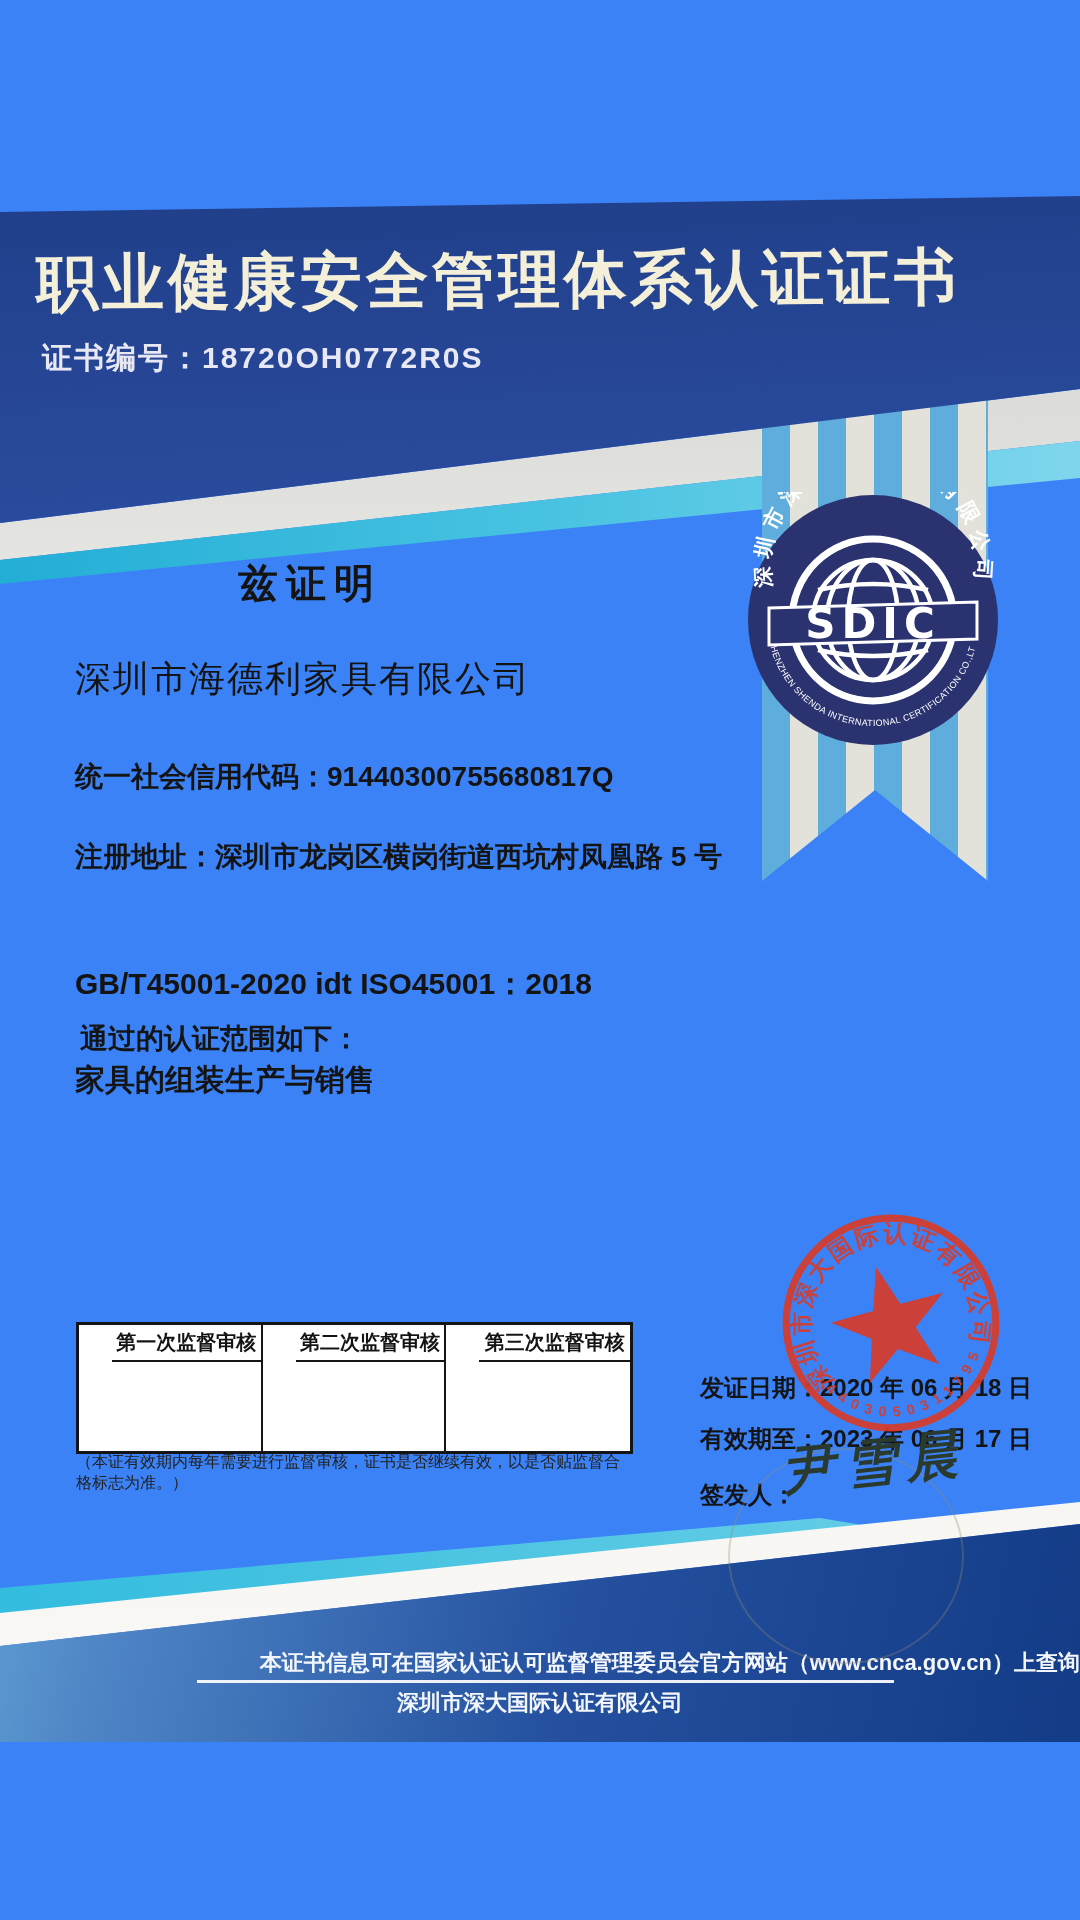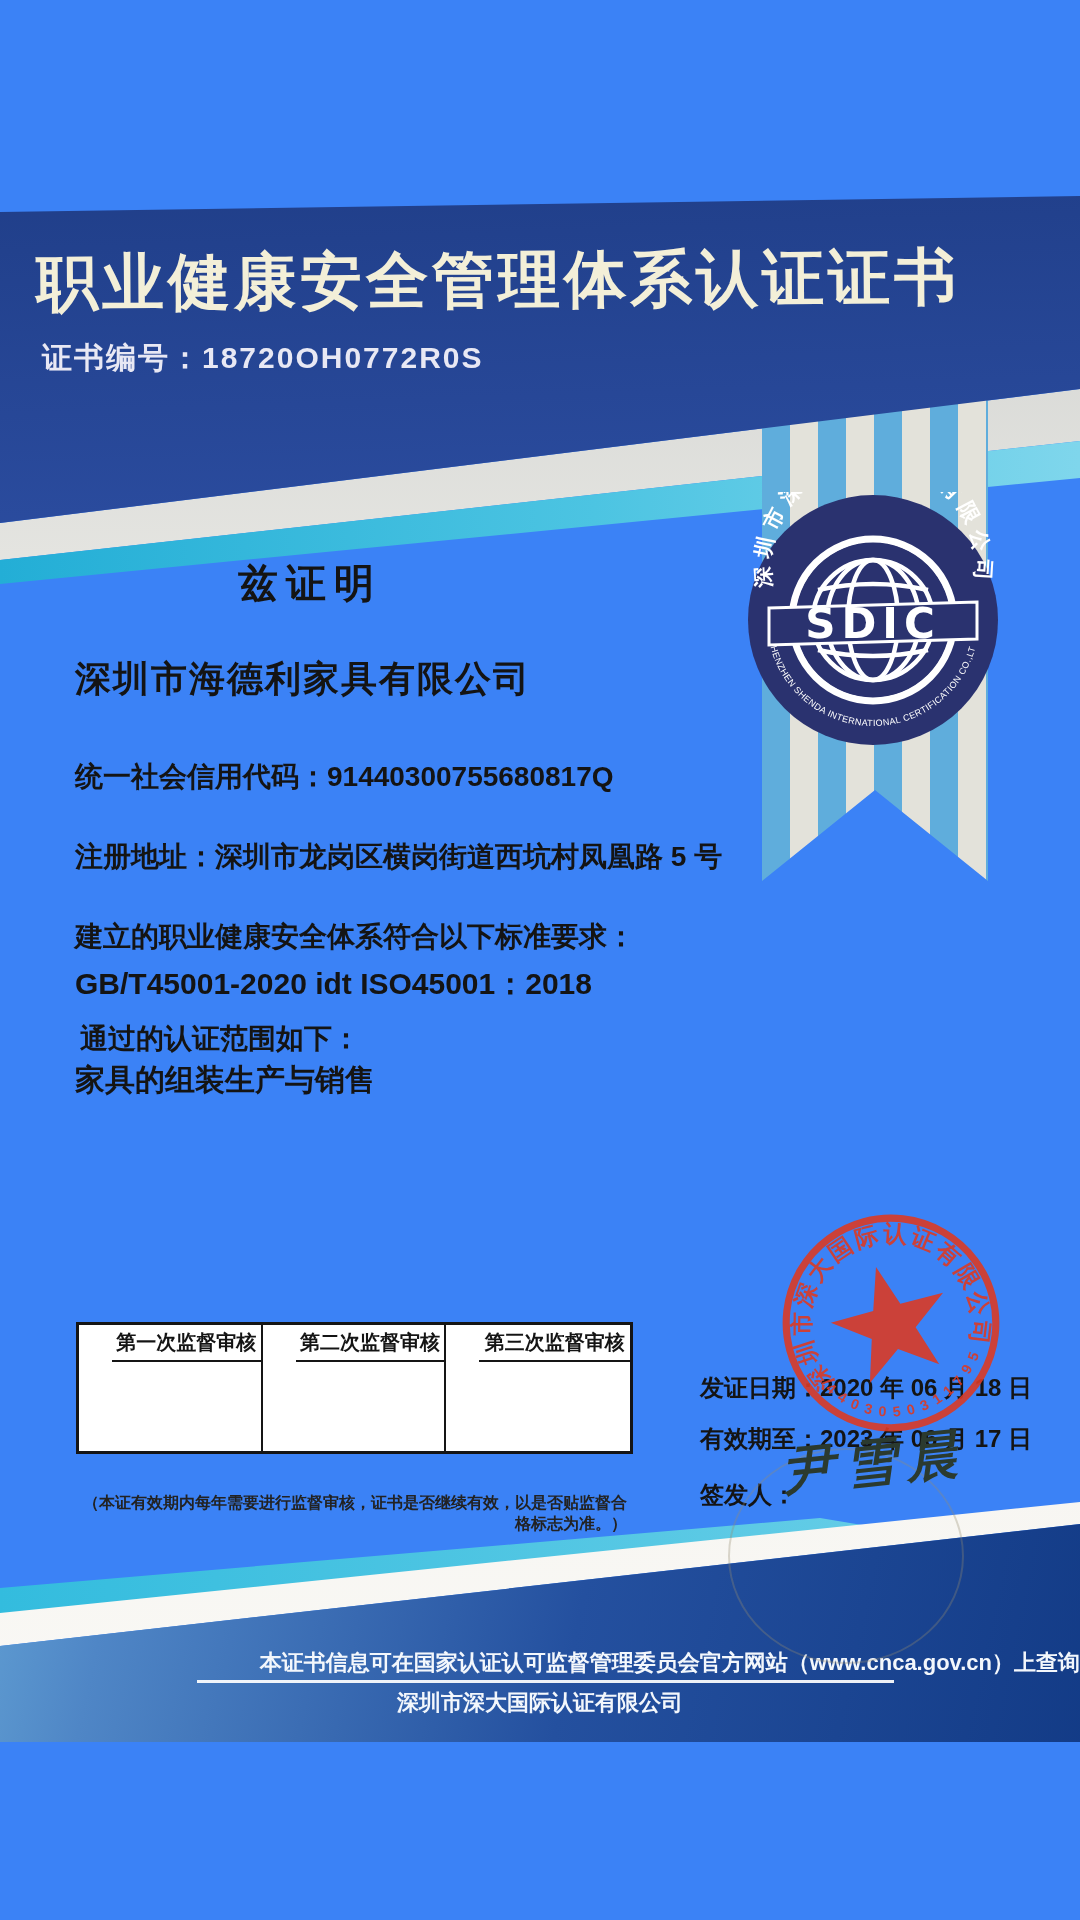--- a/index.html
+++ b/index.html
@@ -45,21 +45,21 @@
     transform:rotate(-0.4deg);
   }
   #cert-no{
     left:42px; top:338px; z-index:5;
     font-size:30px; letter-spacing:2px; color:#e8e8f4; font-weight:600;
   }
 
   
   .body-line{ z-index:5; font-weight:600; white-space:nowrap; }
   #hereby{ left:238px; top:556px; font-size:40px; font-weight:700; letter-spacing:8px;}
-  #company{ left:75px; top:655px; font-size:36px; font-weight:700; letter-spacing:2px;}
+  #company{ left:75px; top:655px; font-size:36px; font-weight:400; letter-spacing:2px;}
   #credit{ left:75px; top:758px; font-size:28px;}
   #regaddr{ left:75px; top:838px; font-size:28px;}
   #std-intro{ left:75px; top:918px; font-size:28px;}
   #std{ left:75px; top:964px; font-size:30px;}
   #scope-intro{ left:80px; top:1020px; font-size:28px;}
   #scope{ left:75px; top:1060px; font-size:30px; font-weight:700;}
 
   
   #audit-table{
     left:76px; top:1322px; width:551px; height:126px; z-index:5;
@@ -67,22 +67,22 @@
     border:3px solid #151515; background:#fff;
   }
   #audit-table .hcell{
     border-right:2px solid #151515; border-bottom:2px solid #151515;
     display:flex; align-items:center; justify-content:center;
     font-size:20px; font-weight:700;margin-left:33px;
   }
   #audit-table .bcell{ border-right:2px solid #151515; }
   #audit-table .hcell:nth-child(3), #audit-table .bcell:last-child{ border-right:none; }
   #table-note{
-    left:76px; top:1452px; width:551px; z-index:5; text-align:right;
-    font-size:16px; font-weight:700; color:#222;margin-top:41px;
+    left:76px; top:1452px; width:551px; z-index:5; text-align:left;
+    font-size:16px; font-weight:400; color:#222;
   }
 
   
   .issue-line{ left:700px; z-index:5; font-size:24px; font-weight:600; white-space:nowrap;}
   #issue-date{ top:1372px; }
   #valid-until{ top:1423px; }
   #signer{ top:1479px; }
   #signature{
     left:782px; top:1428px; z-index:7;
     font-family:"DejaVu Serif", serif; font-style:italic; font-weight:700;
@@ -152,21 +152,20 @@
       </g>
       <path d="M 24 116 L 232 110 L 232 147 L 24 153 Z" fill="#2a326f" stroke="#ffffff" stroke-width="3"></path>
       <text x="128" y="146" text-anchor="middle" font-size="42" font-weight="bold" fill="#ffffff" letter-spacing="6" font-family="DejaVu Sans, sans-serif">SDIC</text>
     </svg>
   </div>
 
   <div class="abs body-line" id="hereby">兹证明</div>
   <div class="abs body-line" id="company">深圳市海德利家具有限公司</div>
   <div class="abs body-line" id="credit">统一社会信用代码：91440300755680817Q</div>
   <div class="abs body-line" id="regaddr">注册地址：深圳市龙岗区横岗街道西坑村凤凰路 5 号</div>
-  <div class="abs body-line" id="std-intro">建立的职业健康安全体系符合以下标准要求：</div>
   <div class="abs body-line" id="std">GB/T45001-2020 idt ISO45001：2018</div>
   <div class="abs body-line" id="scope-intro">通过的认证范围如下：</div>
   <div class="abs body-line" id="scope">家具的组装生产与销售</div>
 
   <div class="abs" id="audit-table">
     <div class="hcell">第一次监督审核</div>
     <div class="hcell">第二次监督审核</div>
     <div class="hcell">第三次监督审核</div>
     <div class="bcell"></div>
     <div class="bcell"></div>

